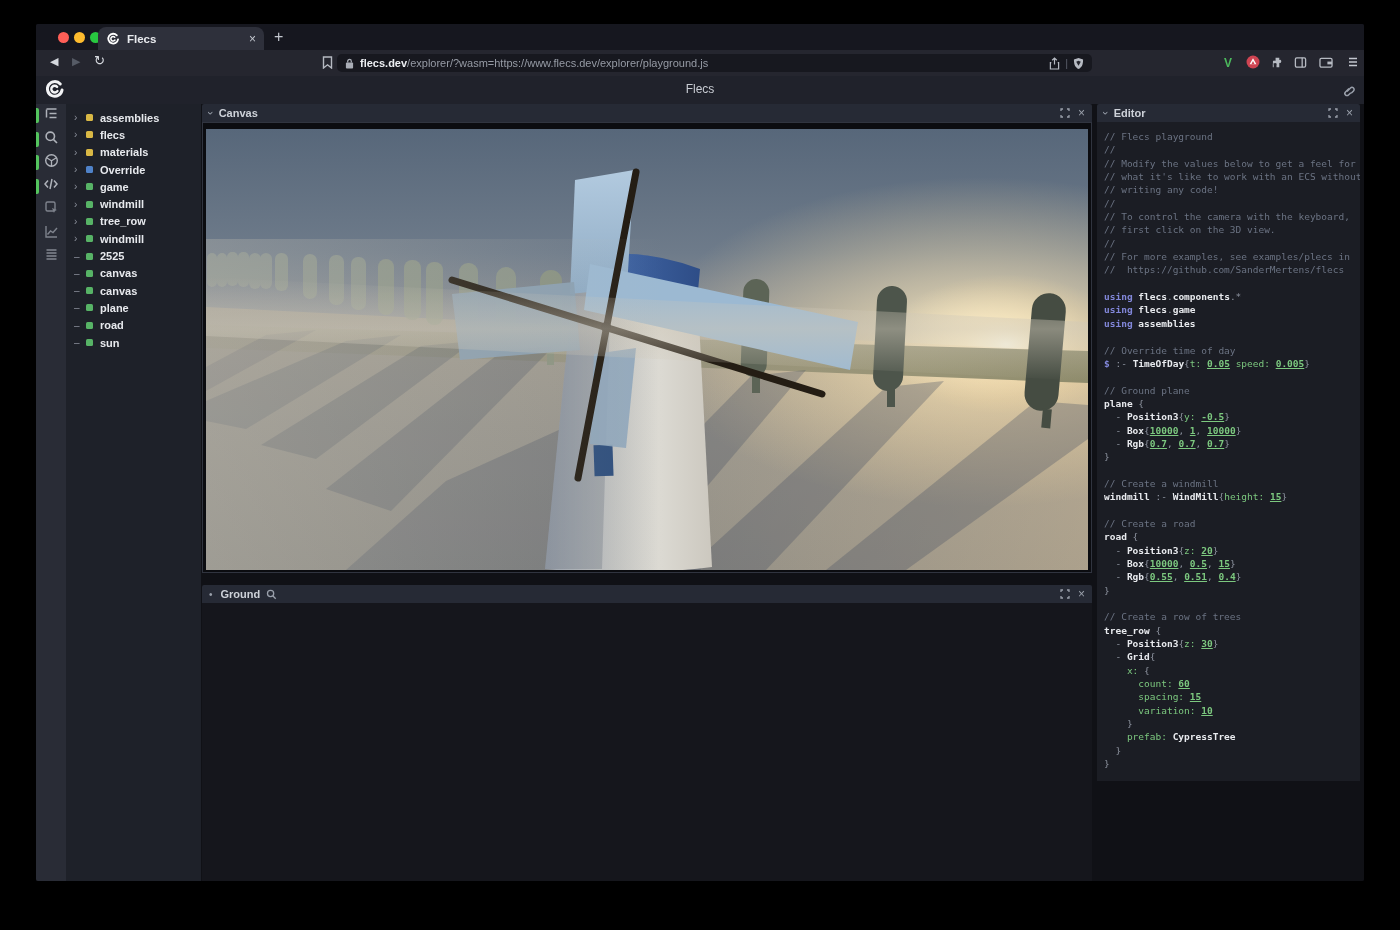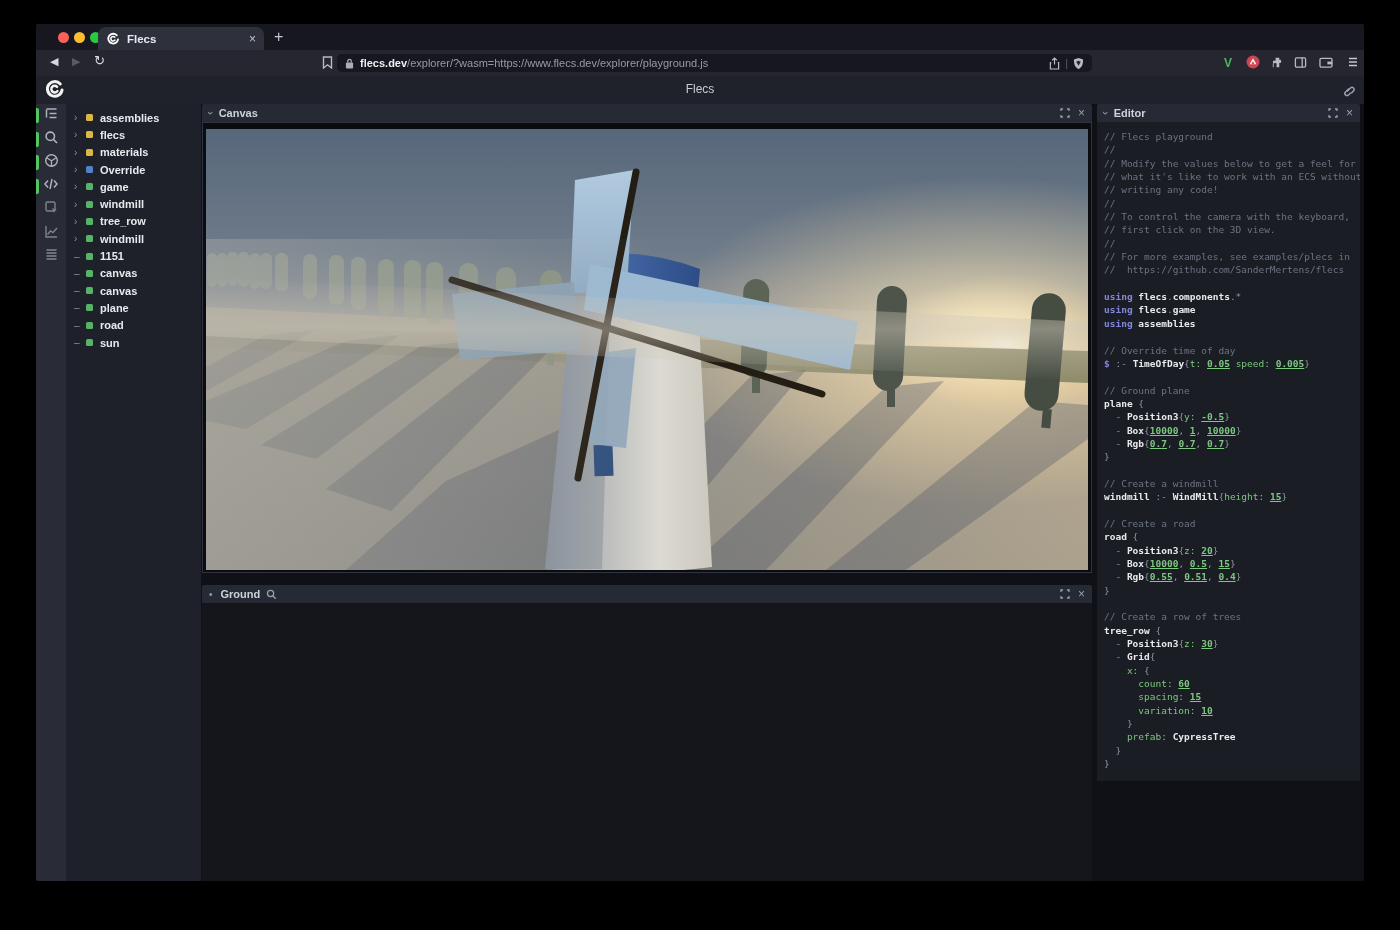--- a/index.html
+++ b/index.html
@@ -259,21 +259,21 @@
           <span class="lbl">tree_row</span>
         </div>
         <div class="trow">
           <span class="arr">›</span>
           <span class="sq" style="background: rgb(87, 179, 102);"></span>
           <span class="lbl">windmill</span>
         </div>
         <div class="trow">
           <span class="arr">–</span>
           <span class="sq" style="background: rgb(87, 179, 102);"></span>
-          <span class="lbl">1151</span>
+          <span class="lbl">2525</span>
         </div>
         <div class="trow">
           <span class="arr">–</span>
           <span class="sq" style="background: rgb(87, 179, 102);"></span>
           <span class="lbl">canvas</span>
         </div>
         <div class="trow">
           <span class="arr">–</span>
           <span class="sq" style="background: rgb(87, 179, 102);"></span>
           <span class="lbl">canvas</span>

